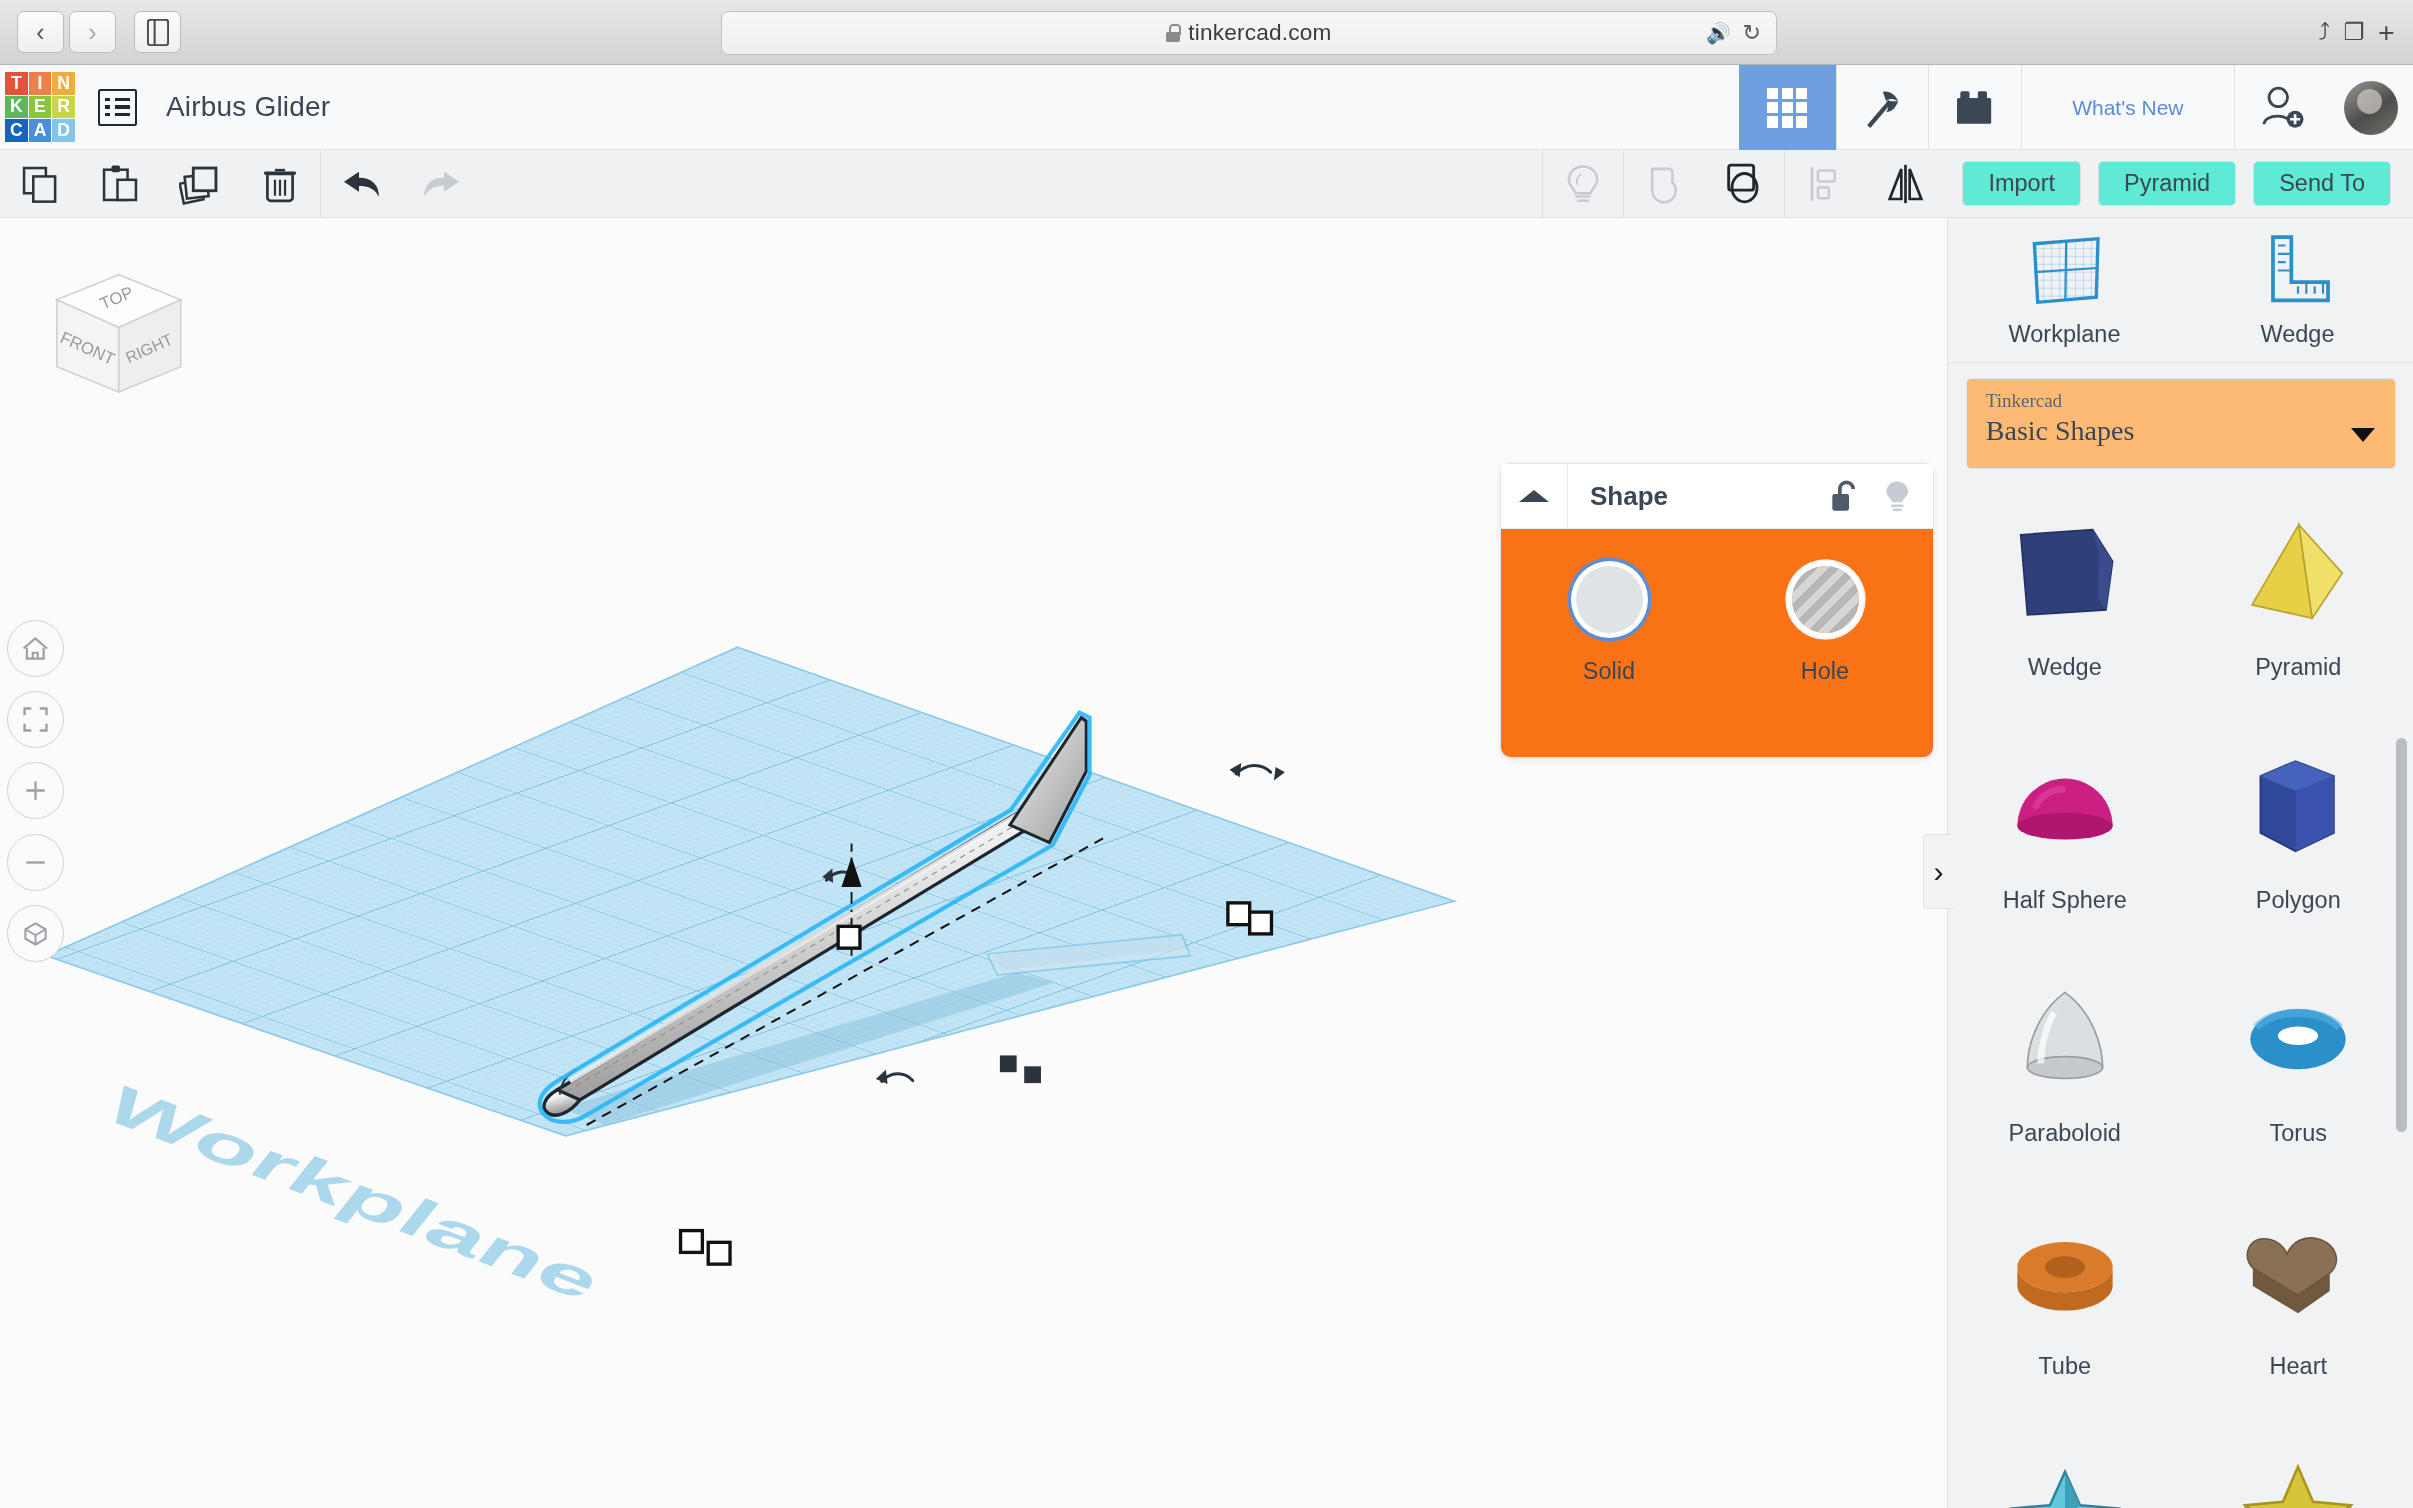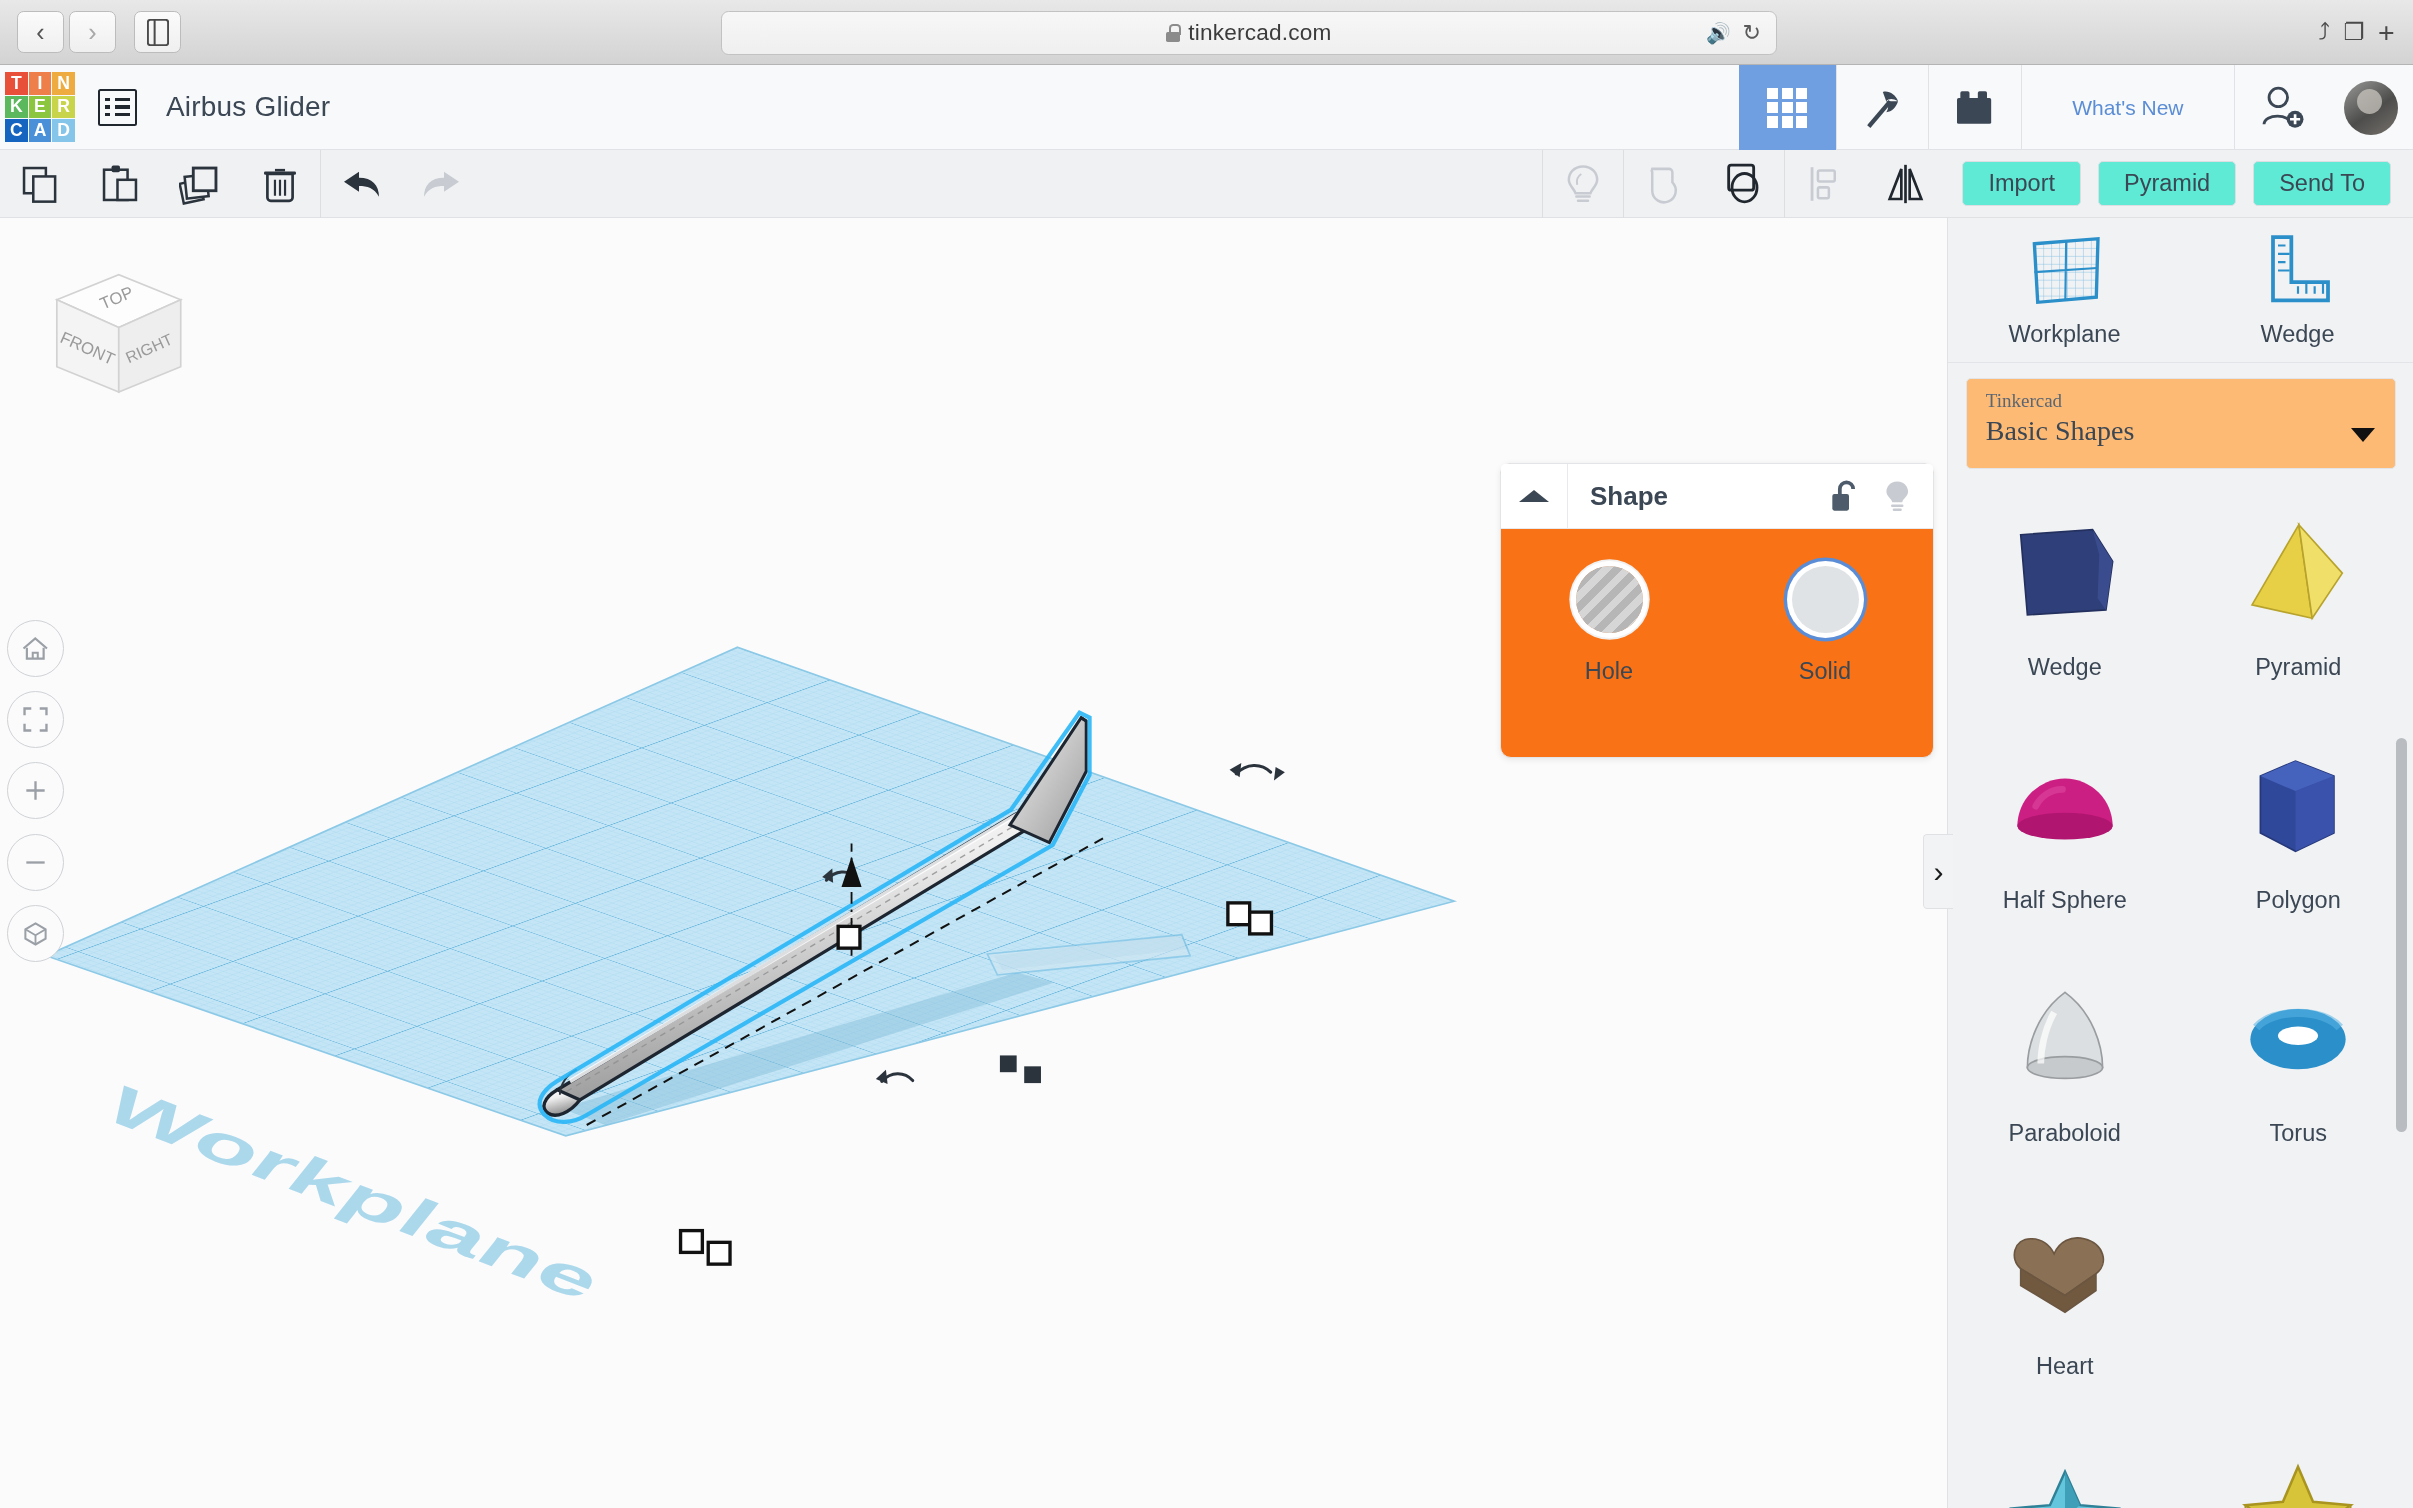--- a/index.html
+++ b/index.html
@@ -530,26 +530,26 @@
           <path d="M13 18 v-6 a8 8 0 0 1 16 0" fill="none" stroke="#4d5b6a" stroke-width="4.5"></path>
         </svg>
         <svg width="28.5" height="35" viewBox="0 0 34 42">
           <path d="M17 3 C8 3 4 10 4 15 C4 21 10 23 11 28 h12 c1-5 7-7 7-13 C30 10 26 3 17 3 Z" fill="#c8ccd2"></path>
           <path d="M11 32 h12 M13 37 h8" stroke="#c8ccd2" stroke-width="3" stroke-linecap="round"></path>
         </svg>
       </div>
     </div>
     <div class="sp-body">
       <div class="sp-opt">
+        <div class="swatch solid"></div>
+        <div class="sp-lbl">Solid</div>
+      </div>
+      <div class="sp-opt">
         <div class="swatch hole"></div>
         <div class="sp-lbl">Hole</div>
-      </div>
-      <div class="sp-opt">
-        <div class="swatch solid"></div>
-        <div class="sp-lbl">Solid</div>
       </div>
     </div>
   </div>
 
 </div>
 
 <div class="panel-handle">›</div>
 
 <div class="sidebar">
   <div class="sb-tools">
@@ -648,20 +648,30 @@
           </svg>
         </div>
         <div class="nm">Torus</div>
       </div>
     </div>
 
     <div class="sg-row">
       <div class="sg-cell">
         <div class="sg-art">
           <svg width="126" height="117" viewBox="0 0 150 140">
+            <path d="M18 60 a57 30 0 0 0 114 0 v22 a57 30 0 0 1 -114 0 z" fill="#c06a20"></path>
+            <ellipse cx="75" cy="60" rx="57" ry="30" fill="#d97b2b"></ellipse>
+            <ellipse cx="75" cy="60" rx="24" ry="13" fill="#b1611d"></ellipse>
+          </svg>
+        </div>
+        <div class="nm">Tube</div>
+      </div>
+      <div class="sg-cell">
+        <div class="sg-art">
+          <svg width="126" height="117" viewBox="0 0 150 140">
             <path d="M75 94 L22 62 C8 50 14 26 34 26 C50 26 58 36 62 44 C68 30 82 22 98 26 C122 32 128 56 112 68 Z" fill="#8a7054" stroke="#6b5641" stroke-width="2"></path>
             <path d="M22 62 v20 L75 114 L112 88 V68 L75 94 Z" fill="#71593f" stroke="#6b5641" stroke-width="2"></path>
           </svg>
         </div>
         <div class="nm">Heart</div>
       </div>
     </div>
 
     <div class="sg-row">
       <div class="sg-cell">

